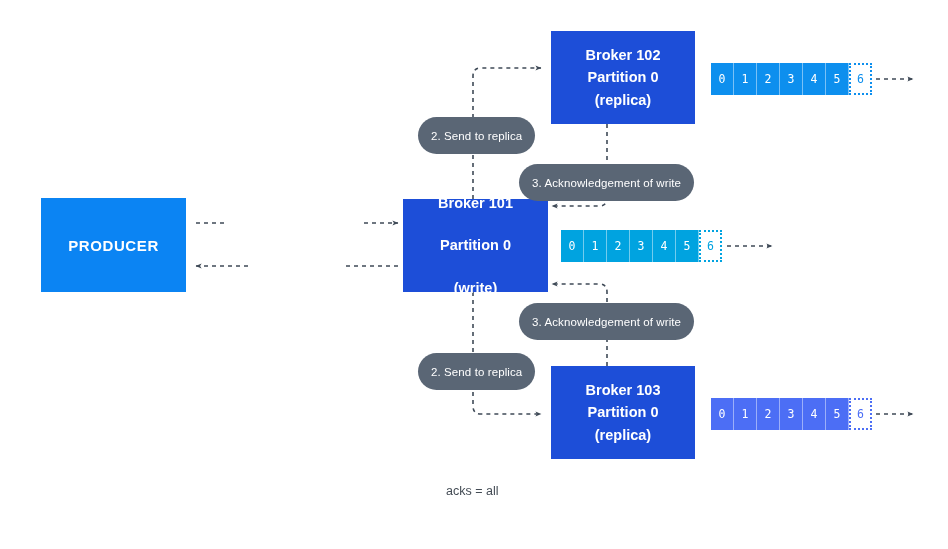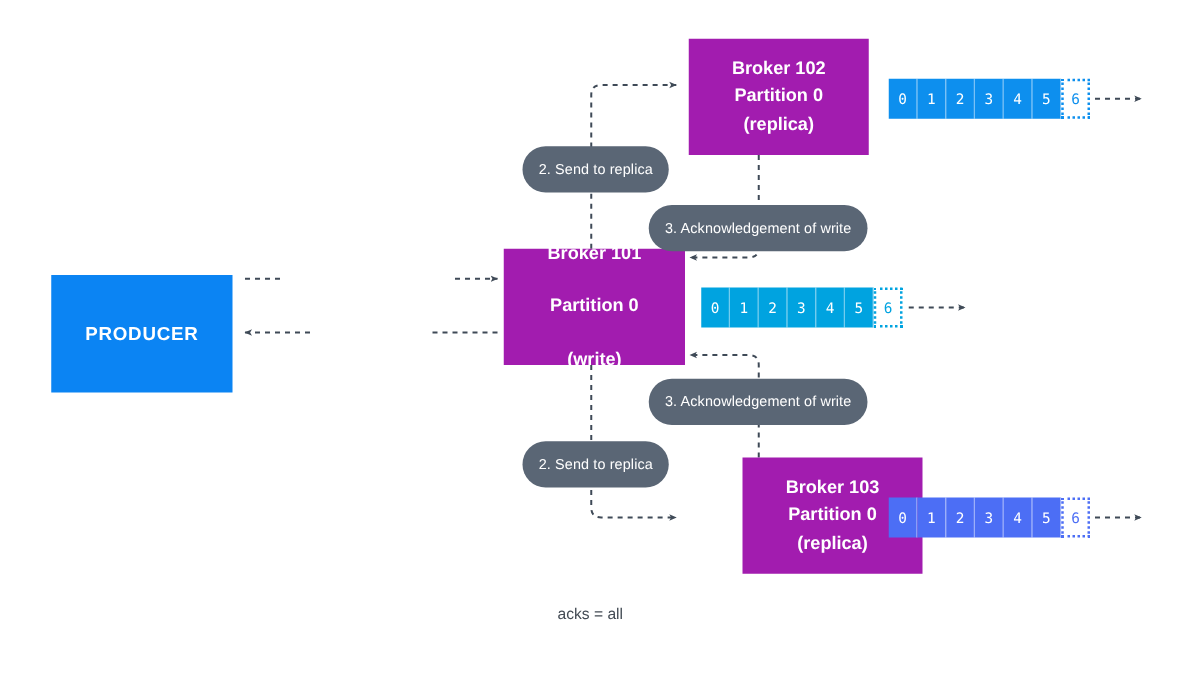--- a/index.html
+++ b/index.html
@@ -38,25 +38,24 @@
     align-items: center;
     justify-content: center;
   }
 
   .producer-box {
     background: #0b84f3;
     color: #ffffff;
     font-weight: bold;
     font-size: 15px;
     letter-spacing: 0.6px;
-    margin-top: 22px;
   }
 
   .broker-box {
-    background: #a21caf;
+    background: #1d4ed8;
     color: #ffffff;
     font-weight: bold;
     font-size: 14.5px;
     line-height: 1.55;
     text-align: center;
   }
   .broker-box .bline {
     display: block;
     white-space: nowrap;
   }
@@ -176,21 +175,21 @@
     <span class="bline">Partition 0</span>
     <span class="bline">(write)</span>
   </div>
 
   <div class="node broker-box" style="left:551px; top:31px; width:144px; height:93px;">
     <span class="bline">Broker 102</span>
     <span class="bline">Partition 0</span>
     <span class="bline">(replica)</span>
   </div>
 
-  <div class="node broker-box" style="left:551px; top:366px; width:144px; height:93px;margin-left:43px;">
+  <div class="node broker-box" style="left:551px; top:366px; width:144px; height:93px;">
     <span class="bline">Broker 103</span>
     <span class="bline">Partition 0</span>
     <span class="bline">(replica)</span>
   </div>
 
 
 
   <div class="pill" style="left:418px; top:117px;">2. Send to replica</div>
 
   <div class="pill" style="left:418px; top:353px;">2. Send to replica</div>

